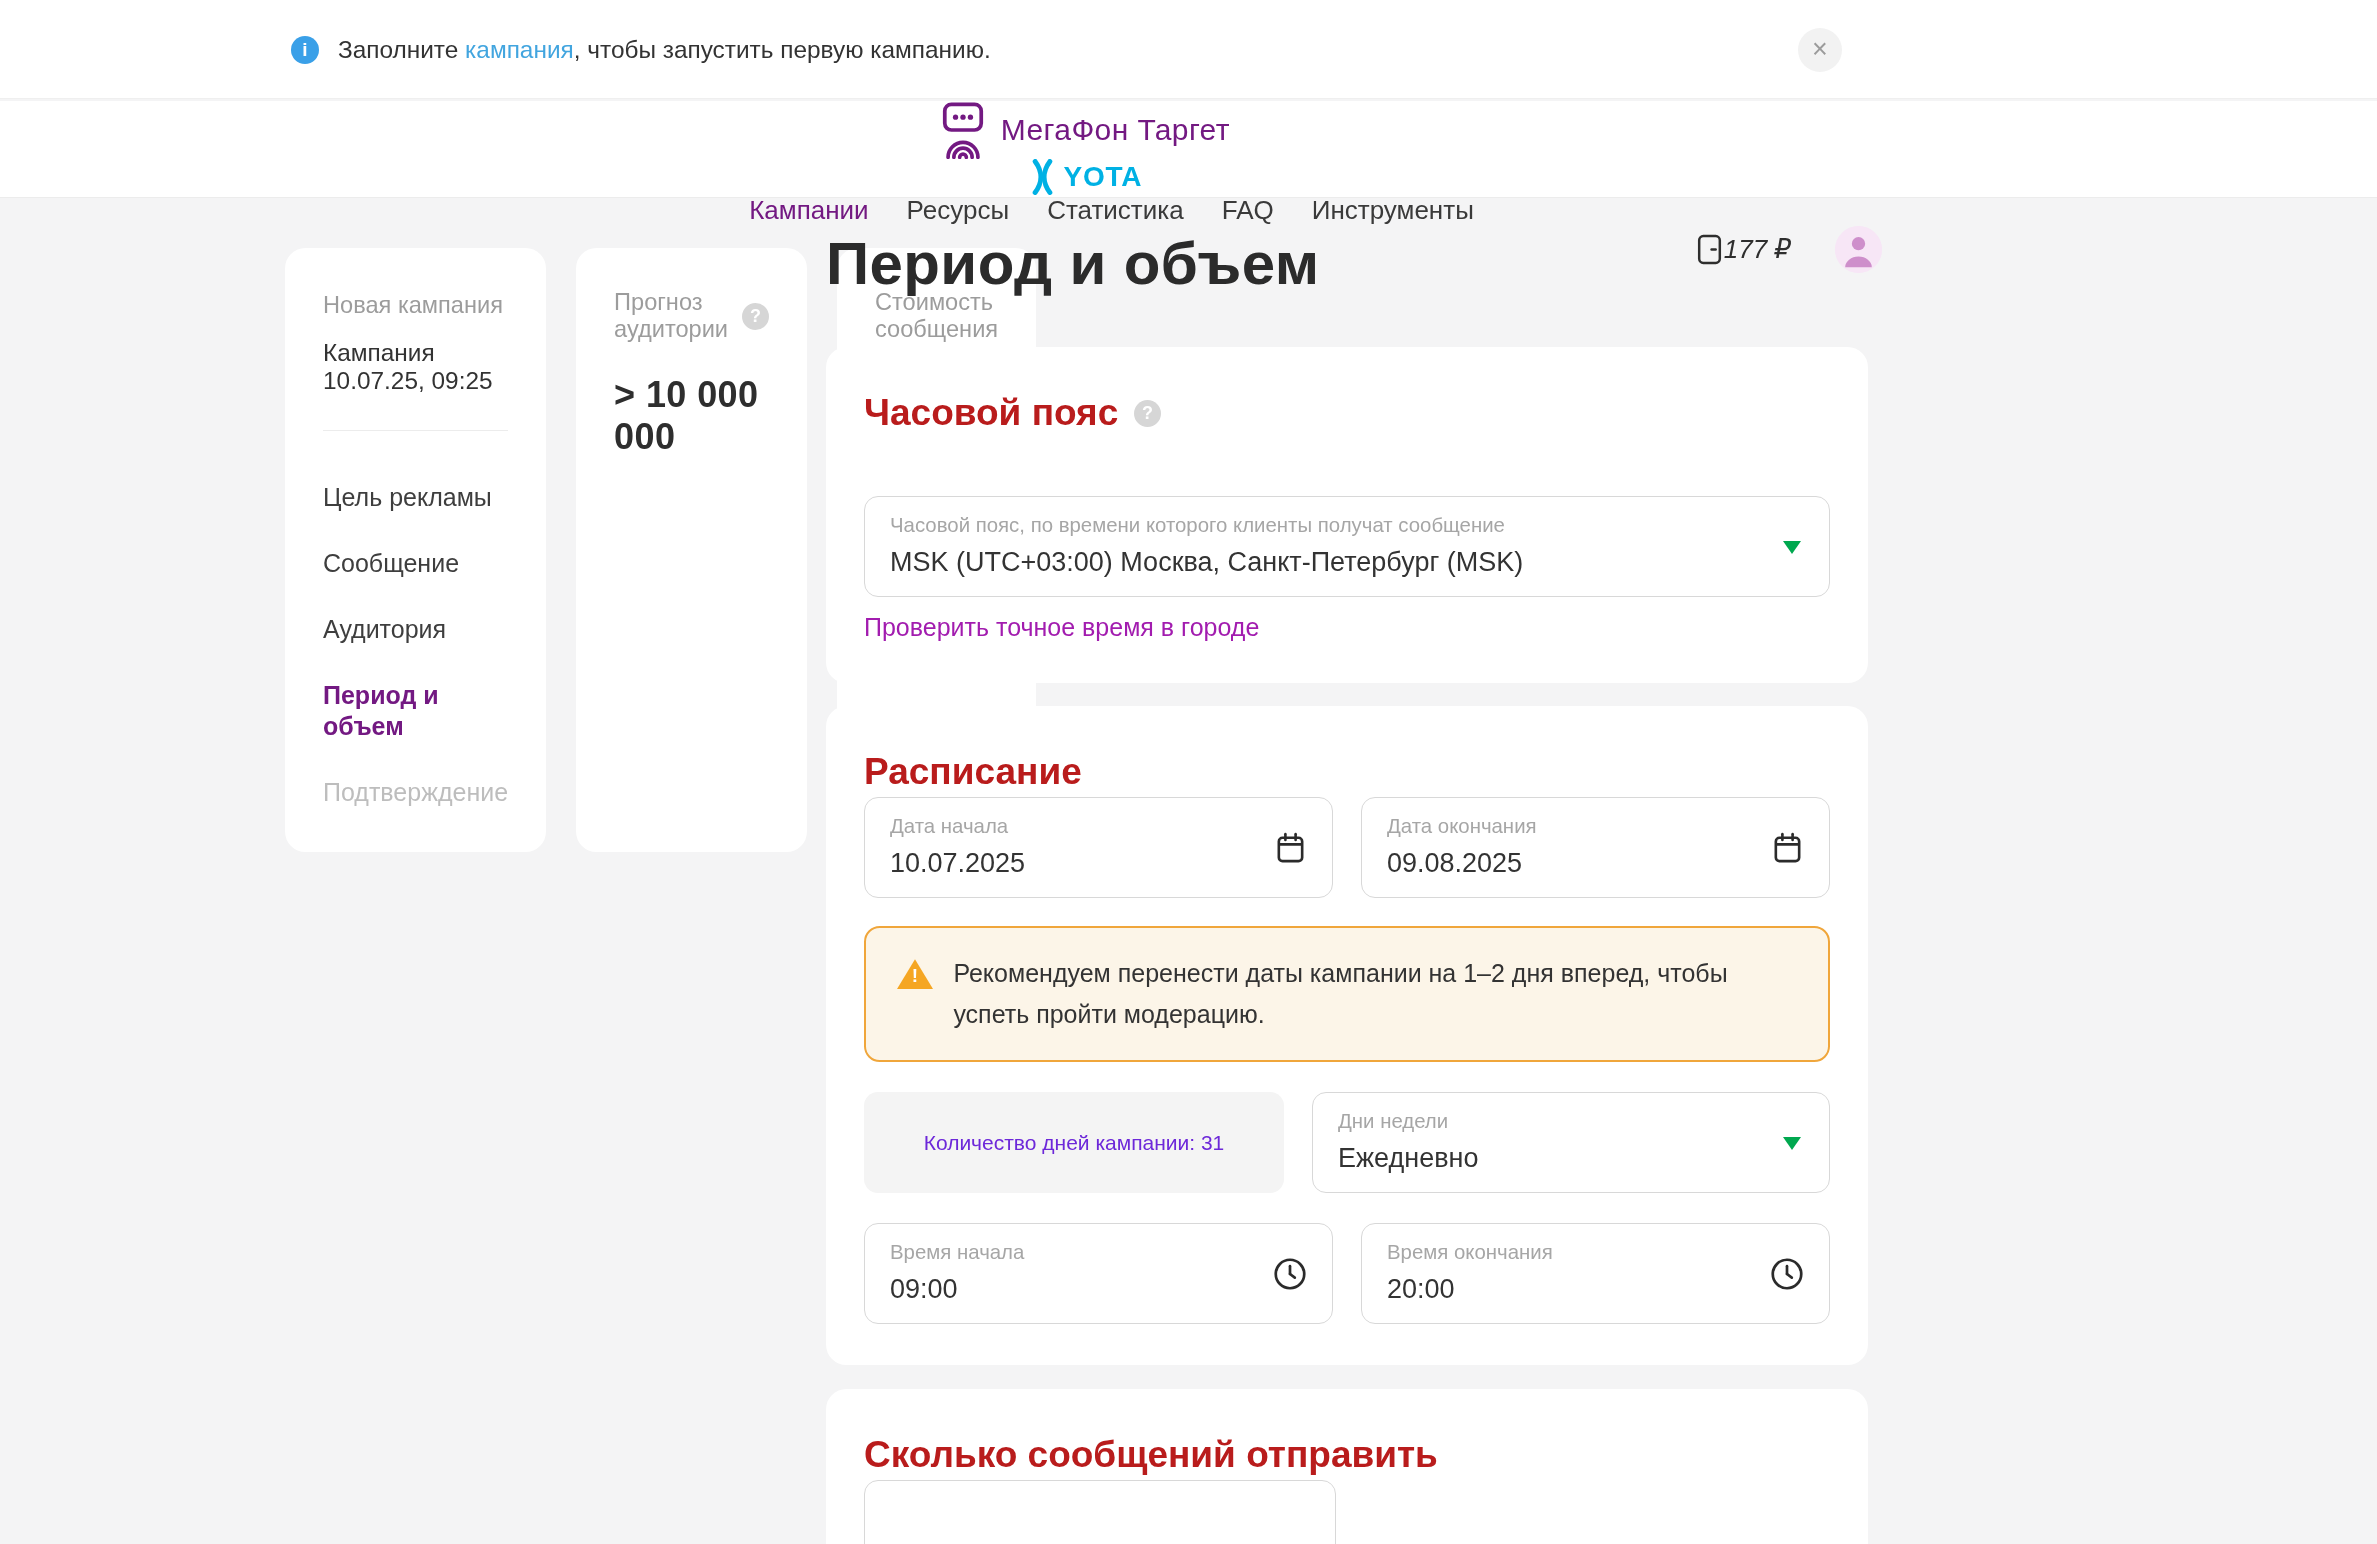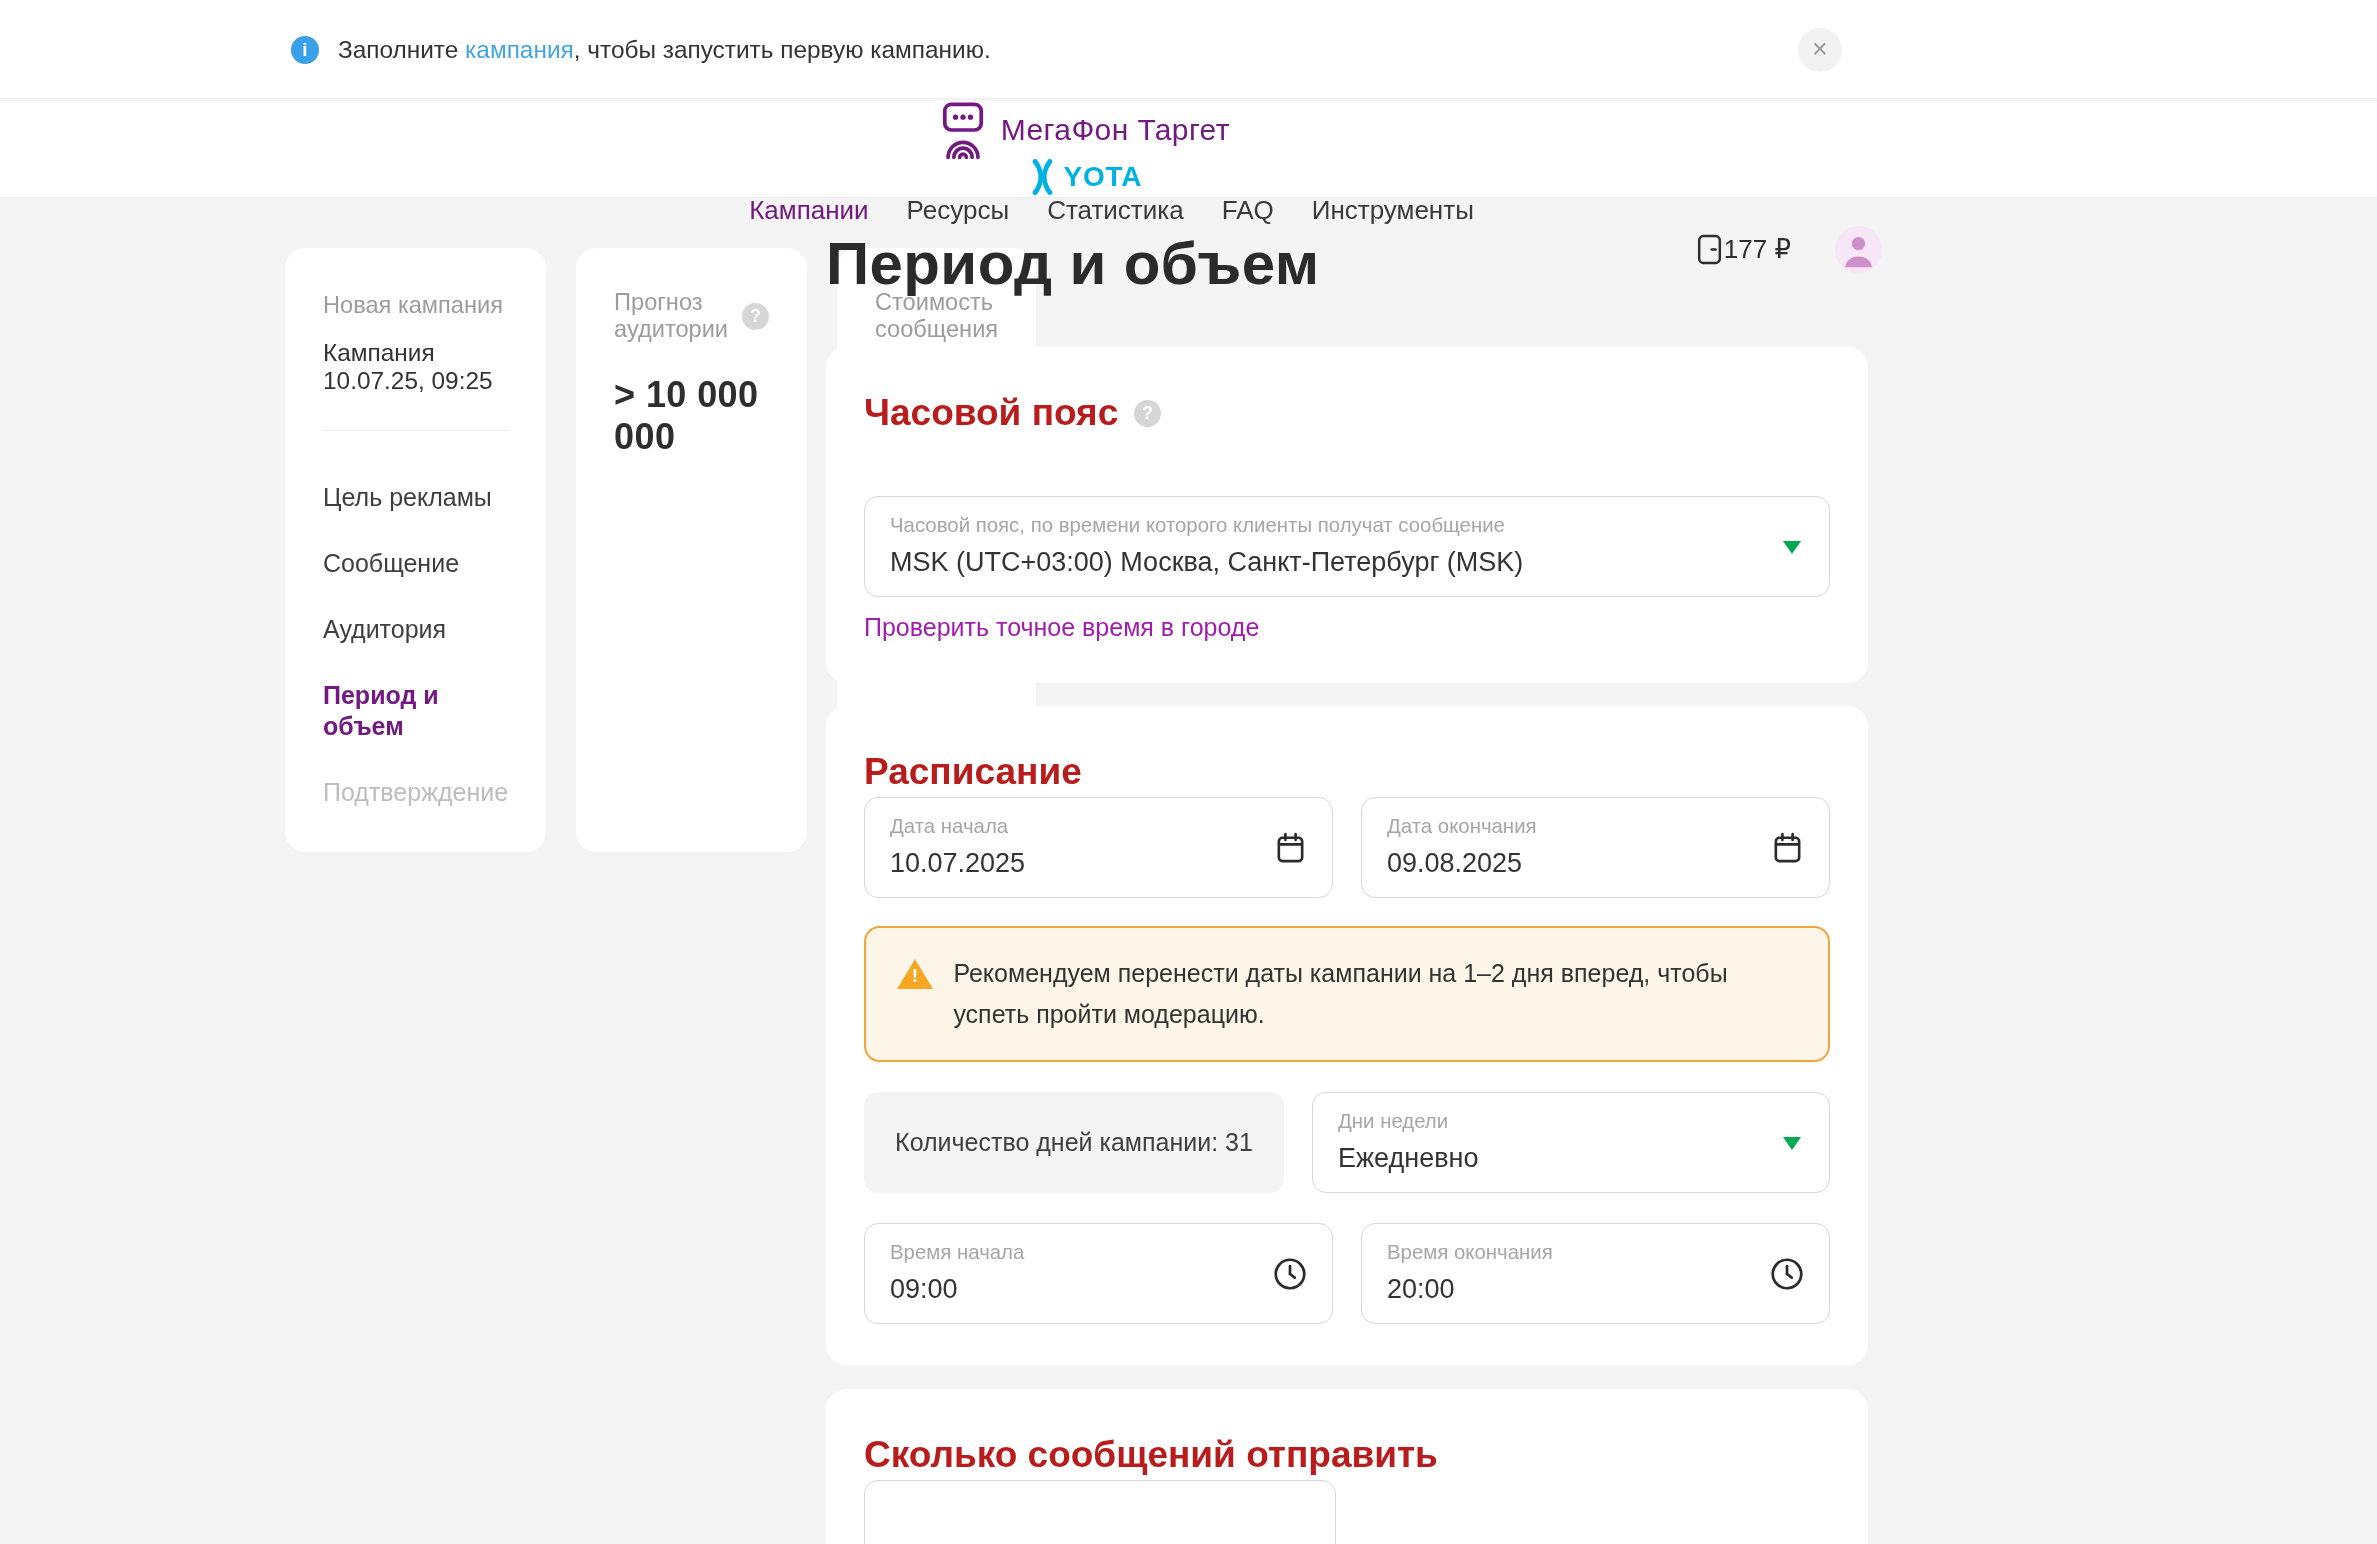--- a/index.html
+++ b/index.html
@@ -23,21 +23,21 @@
   .header-inner { display:flex; align-items:center; height:97px; padding-left:289px; padding-right:495px;flex-direction:column; }
   .brand { display:flex; align-items:center; gap:15.7px; cursor:pointer; }
   .brand-text { font-size:30px; color:#731982; font-weight:500; letter-spacing:0.4px; white-space:nowrap; }
   .logo-divider { width:1.6px; height:41px; background:#C9C9C9; margin:0 20.4px; }
   .yota { display:flex; align-items:center; gap:7.9px; cursor:pointer; }
   .yota-text { font-size:28px; font-weight:700; color:#00B1E4; letter-spacing:0.8px; }
   .nav { display:flex; align-items:center; gap:38px; margin-left:52px; font-size:26px; }
   .nav-item { color:#3A3A3A; cursor:pointer; white-space:nowrap; }
   .nav-item.active { color:#731982; }
   .header-right { margin-left:auto; display:flex; align-items:center; gap:14px; }
-  .balance { display:flex; align-items:center; gap:1px; font-size:26px; color:#2E2E2E; cursor:pointer; }
+  .balance { display:flex; align-items:center; gap:1px; font-size:26px; color:#2E2E2E; cursor:pointer;font-style:italic; }
   .avatar { width:47px; height:47px; border-radius:50%; background:#F7E6F6; margin-left:30px; overflow:hidden; display:flex; align-items:center; justify-content:center; cursor:pointer; }
 
   
   .sidebar { position:absolute; left:285px; top:248px; width:512px; display:flex; flex-direction:row; gap:30px; }
   .card { background:#fff; border-radius:20.4px; }
   .side-card1 { padding:44px 38px 44px 38px; }
   .side-label { font-size:23.6px; color:#9C9C9C; }
   .camp-name { margin-top:20.4px; font-size:24.4px; color:#333; }
   .side-divider { margin-top:35px; border:none; border-top:1.6px solid #ECECEC; }
   .steps { list-style:none; margin:0; padding:9.4px 0 0 0; }
@@ -71,21 +71,21 @@
   .sched-title { margin-bottom:47px; }
   .row2 { display:flex; gap:28px; }
   .row2 > * { flex:1 1 0; }
 
   .warning { margin-top:28px; display:flex; gap:20.4px; align-items:flex-start; background:#FCF5E8; border:2.4px solid #F0A63B; border-radius:15.7px; padding:25px 31px; }
   .warning-text { font-size:25px; line-height:41px; color:#333; max-width:833px; }
   .tri-warn { margin-top:4.7px; width:36px; height:31px; background:#F5A623; clip-path:polygon(50% 4%, 100% 100%, 0% 100%); display:flex; align-items:flex-end; justify-content:center; color:#fff; font-weight:700; font-size:19px; flex:0 0 auto; }
   .tri-warn span { margin-bottom:2.4px; }
 
   .row-days { margin-top:30px; }
-  .gray-box { background:#F4F4F4; border-radius:14px; min-height:96px; display:flex; align-items:center; justify-content:center; font-size:25px; color:#404040; }
+  .gray-box { background:#F4F4F4; border-radius:14px; min-height:96px; display:flex; align-items:center; justify-content:center; font-size:21px; color:#6d28d9; }
   .row-times { margin-top:30px; }
 
   .card-volume { margin-top:23.6px; padding-bottom:0; min-height:142px; }
   .vol-title { margin-bottom:25px; }
   .vol-input { width:472px; height:94px; }
 
   svg { display:block; }
 </style>
 </head>
 <body>

